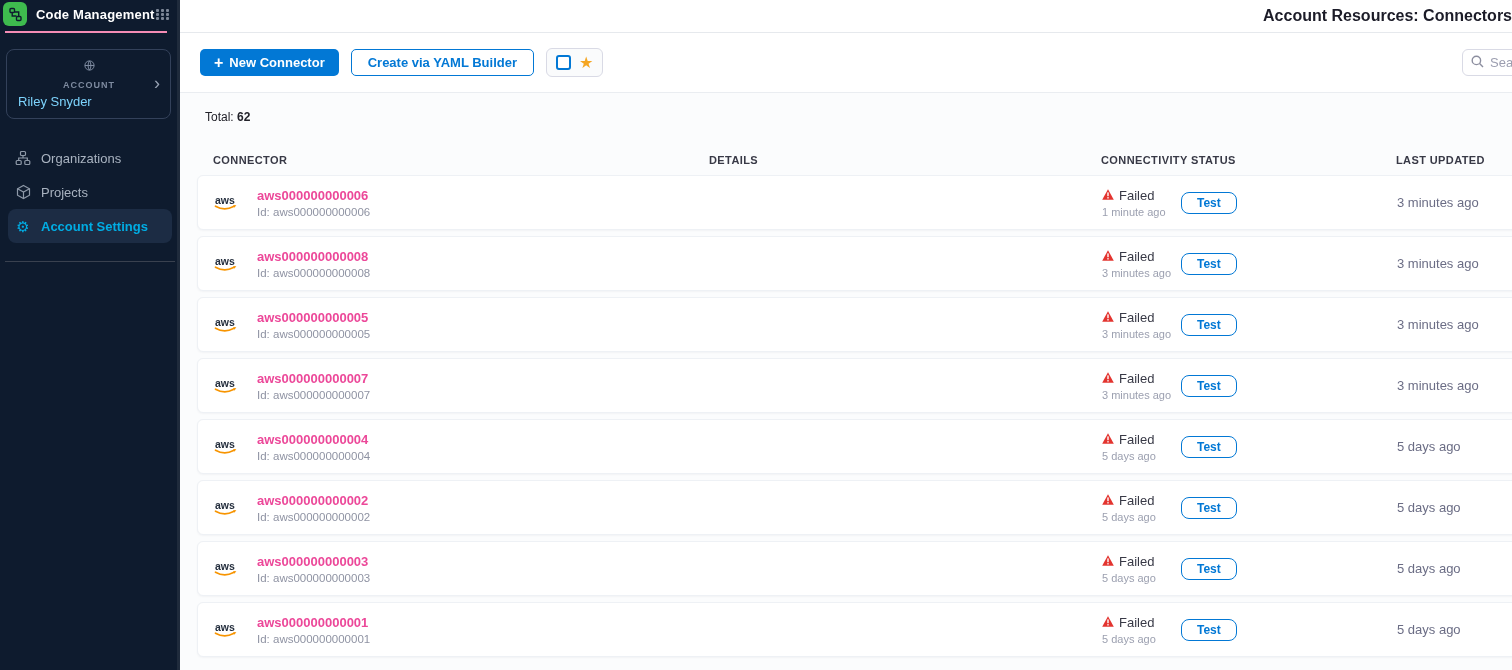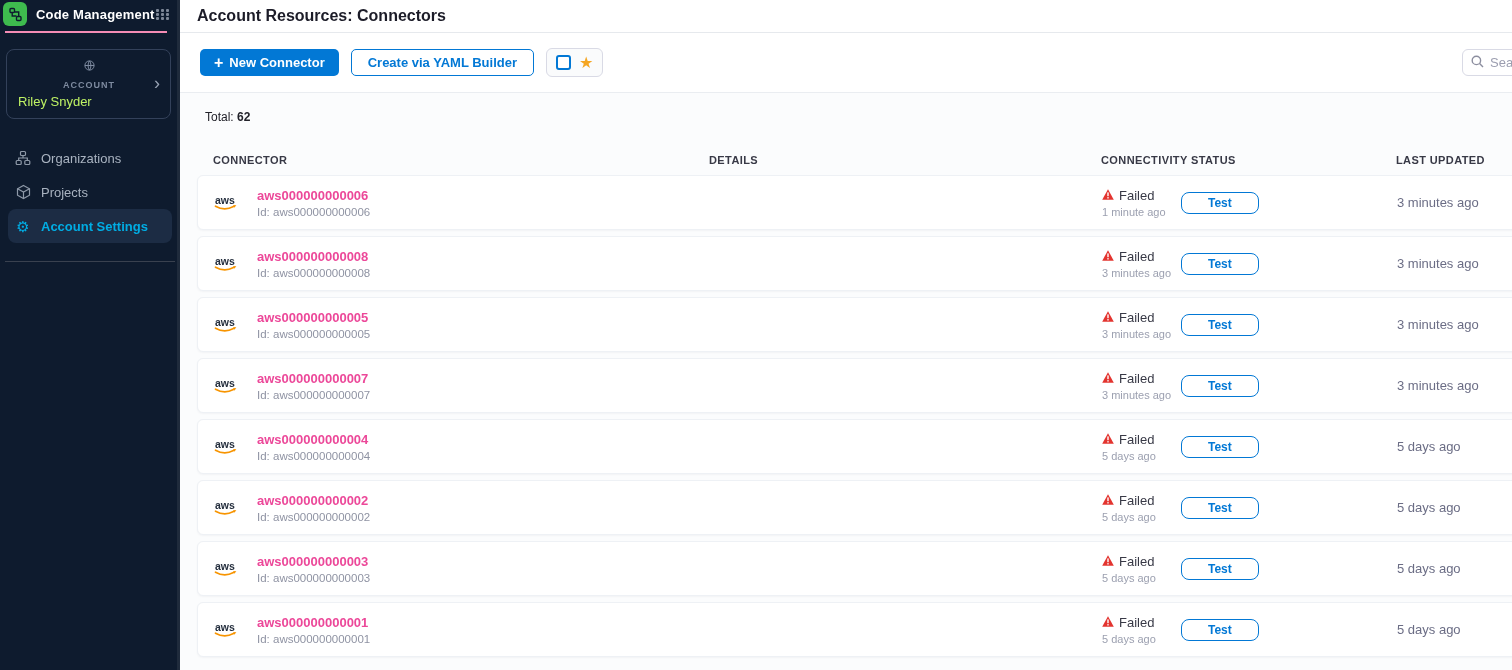--- a/index.html
+++ b/index.html
@@ -17,38 +17,38 @@
   .app-title { margin-left:9px; font-size:13px; font-weight:700; color:#FFFFFF; letter-spacing:.2px; }
   .grid-icon { margin-left:auto; display:grid; grid-template-columns:repeat(3,4px);
     grid-gap:1px; cursor:pointer; }
   .grid-icon span { width:3px; height:3px; border-radius:1px; background:#7D8797; }
   .pink-line { height:2px; background:#F48CB5; margin:5px 13px 0 5px; }
 
   .account-box { position:relative; margin:16px 9px 0 6px; border:1px solid #33415A;
     border-radius:8px; padding:7px 10px 9px 11px; cursor:pointer; }
   .account-label-row { display:flex; align-items:center; gap:5px;flex-direction:column; }
   .account-label { font-size:9px; font-weight:700; letter-spacing:1px; color:#7E8BA0; }
-  .account-name { margin-top:4px; font-size:13px; font-weight:500; color:#bef264; }
+  .account-name { margin-top:4px; font-size:13px; font-weight:500; color:#7dd3fc; }
   .account-chevron { position:absolute; right:10px; top:50%; transform:translateY(-54%);
     font-size:18px; color:#97A2B3; line-height:1; }
 
   .nav { margin-top:22px; }
   .nav-item { display:flex; align-items:center; gap:10px; height:34px;
     margin:0 8px; padding-left:7px; border-radius:8px; font-size:13px;
     color:#A9B3C0; cursor:pointer; }
   .nav-item .nav-ico { width:16px; display:flex; justify-content:center; flex:none; }
   .nav-item.active { background:#1C2C44; color:#00ADE4; font-weight:700; }
   .nav-item.active .gear-glyph { color:#00ADE4; }
   .gear-glyph { font-size:15px; line-height:1; }
   .nav-divider { height:1px; background:#39414F; margin:18px 5px 0 5px; }
 
   
   .main { position:absolute; left:180px; top:0; width:1332px; height:670px; background:#FBFCFD; }
   .page-header { height:33px; background:#fff; border-bottom:1px solid #E6E9ED;
-    display:flex; align-items:center; padding-left:17px; }
+    display:flex; align-items:center; padding-left:17px;justify-content:flex-end; }
   .page-title { font-size:16px; font-weight:700; color:#1C1C28; }
 
   .toolbar { position:relative; height:60px; background:#fff; border-bottom:1px solid #EAEDF1;
     display:flex; align-items:center; padding:0 0 0 20px; gap:12px; }
   .btn-primary { height:27px; padding:0 14px; border:none; border-radius:5px;
     background:#0278D5; color:#fff; font-size:13px; font-weight:700; cursor:pointer;
     display:flex; align-items:center; gap:6px; font-family:inherit; }
   .btn-primary .plus { font-size:16px; font-weight:700; line-height:1; }
   .btn-outline { height:27px; padding:0 16px; border:1px solid #0278D5; border-radius:5px;
     background:#fff; color:#0278D5; font-size:13px; font-weight:700; cursor:pointer;
@@ -88,21 +88,21 @@
   .col-updated { width:200px; font-size:13px; color:#6B6D85; }
 
   .aws-logo { flex:none; display:flex; }
   .name-block { display:flex; flex-direction:column; }
   .row-name { font-size:13px; font-weight:700; color:#ec4899; }
   .row-id { font-size:11.5px; color:#8F93A3; margin-top:3px; }
 
   .status-block { width:79px; }
   .status-line { display:flex; align-items:center; gap:5px; font-size:13px; color:#383946; }
   .status-time { font-size:11px; color:#9CA0B0; margin-top:3px; }
-  .test-btn { height:22px; padding:0 26px; border:1.5px solid #0278D5; border-radius:8px;
+  .test-btn { height:22px; padding:0 15px; border:1.5px solid #0278D5; border-radius:8px;
     background:#fff; color:#0278D5; font-size:12px; font-weight:700; cursor:pointer;
     font-family:inherit; }
 </style>
 </head>
 <body>
 
 <div class="sidebar">
   <div class="logo-row">
     <span class="app-logo">
       <svg width="15" height="15" viewBox="0 0 15 15" fill="none" stroke="#0E1B2E" stroke-width="1.4">

